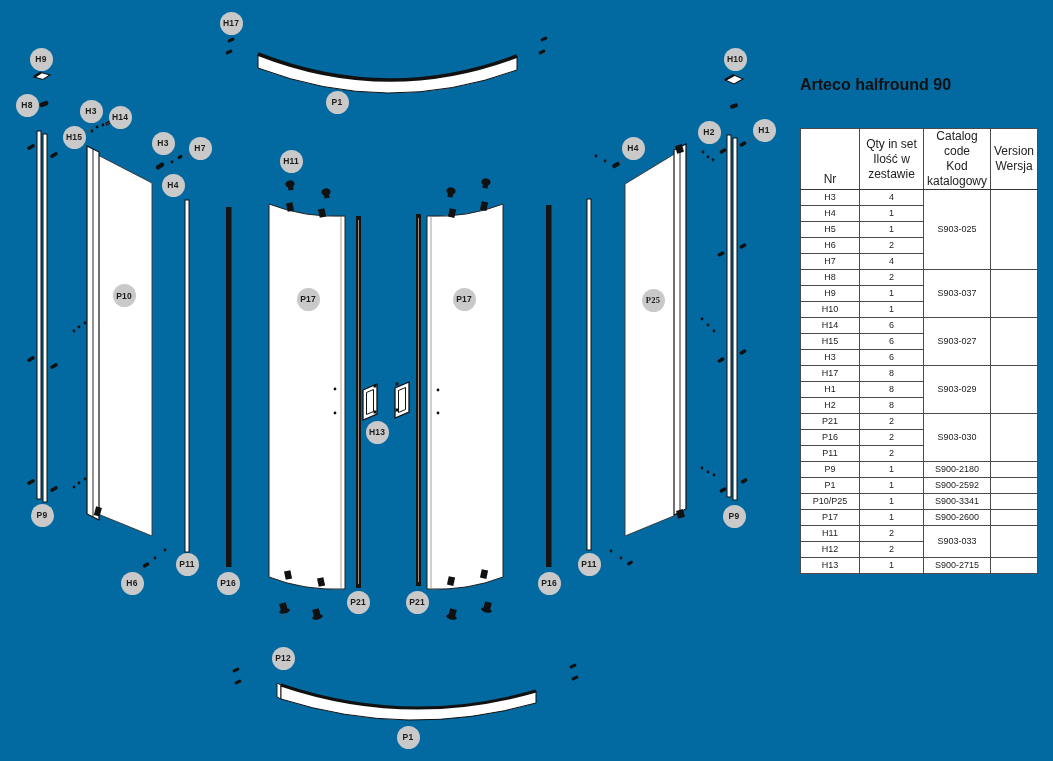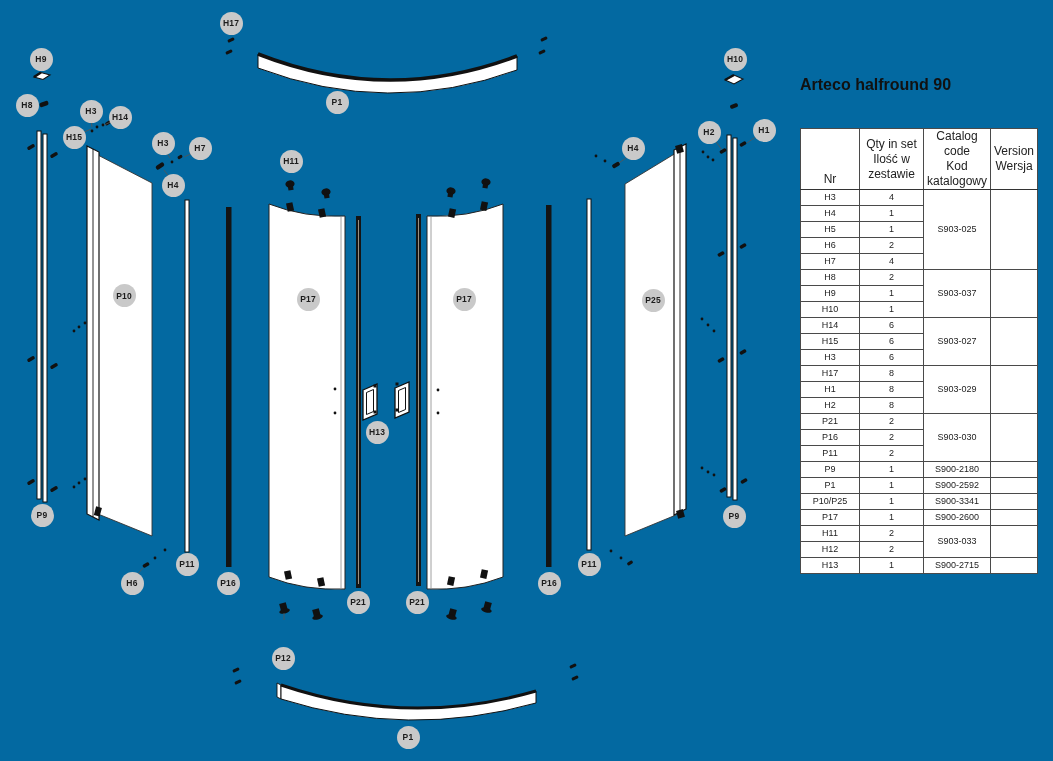--- a/index.html
+++ b/index.html
@@ -266,21 +266,21 @@
       <div class="badge" style="left: 161.5px; top: 173.5px;">H4</div>
       <div class="badge" style="left: 325.5px; top: 90.5px;">P1</div>
       <div class="badge" style="left: 279.5px; top: 149.5px;">H11</div>
       <div class="badge" style="left: 723.5px; top: 47.5px;">H10</div>
       <div class="badge" style="left: 697.5px; top: 120.5px;">H2</div>
       <div class="badge" style="left: 752.5px; top: 118.5px;">H1</div>
       <div class="badge" style="left: 621.5px; top: 136.5px;">H4</div>
       <div class="badge" style="left: 112.5px; top: 284px;">P10</div>
       <div class="badge" style="left: 296.5px; top: 287.5px;">P17</div>
       <div class="badge" style="left: 452.5px; top: 287.5px;">P17</div>
-      <div class="badge" style="left: 641.5px; top: 288.5px;">P25</div>
+      <div class="badge" style="left: 641.5px; top: 288.5px; font-family: Liberation Serif, serif;">P25</div>
       <div class="badge" style="left: 365.5px; top: 420.5px;">H13</div>
       <div class="badge" style="left: 30.5px; top: 503.5px;">P9</div>
       <div class="badge" style="left: 722.5px; top: 504.5px;">P9</div>
       <div class="badge" style="left: 120.5px; top: 571.5px;">H6</div>
       <div class="badge" style="left: 175.5px; top: 552.5px;">P11</div>
       <div class="badge" style="left: 216.5px; top: 571.5px;">P16</div>
       <div class="badge" style="left: 537.5px; top: 571.5px;">P16</div>
       <div class="badge" style="left: 577.5px; top: 552.5px;">P11</div>
       <div class="badge" style="left: 346.5px; top: 590.5px;">P21</div>
       <div class="badge" style="left: 405.5px; top: 590.5px;">P21</div>

